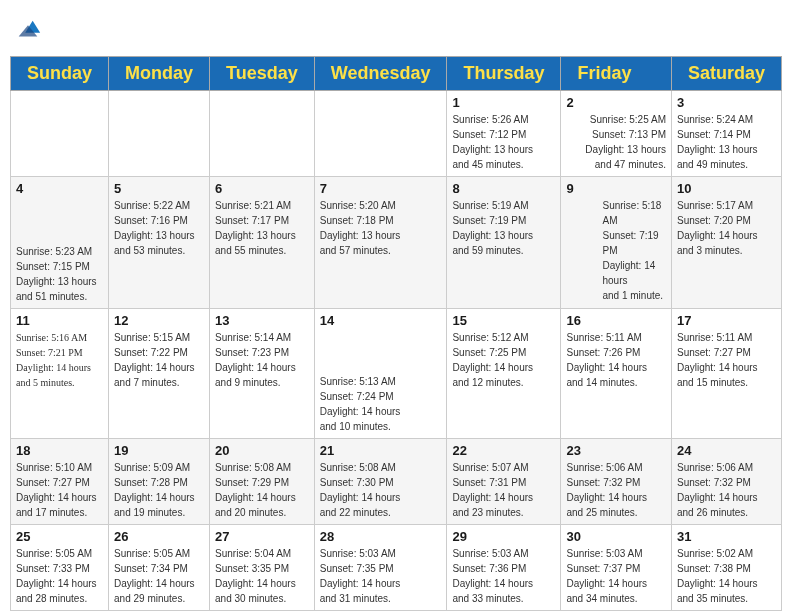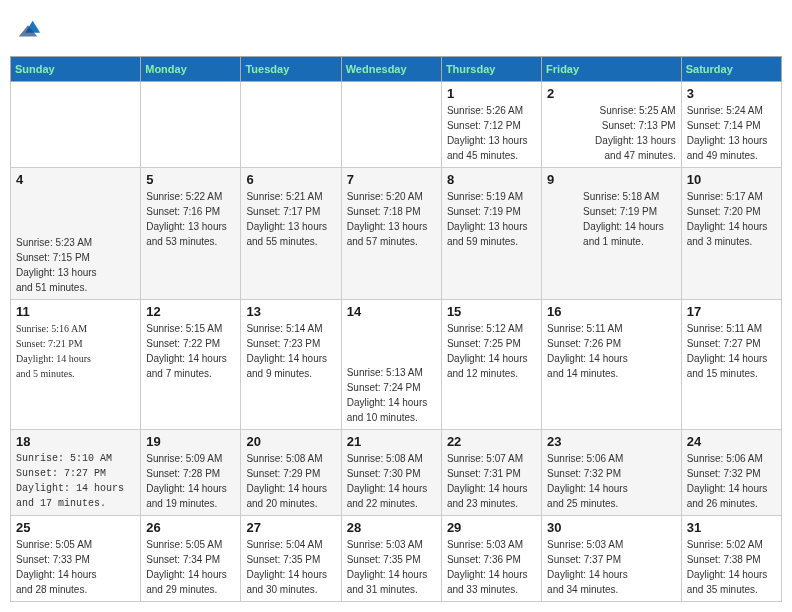--- a/index.html
+++ b/index.html
@@ -46,24 +46,24 @@
     .location-title {
       font-size: 15px;
       color: #333;
     }
     table {
       width: 100%;
       border-collapse: collapse;
     }
     thead tr th {
       background-color: #1a6bb5;
-      color: #86efac;
-      font-size: 11px;
+      color: #fde047;
+      font-size: 18px;
       font-weight: bold;
-      padding: 6px 4px;
+      padding: 6px 16px;
       text-align: left;
       border: 1px solid #aaa;
     }
     tbody tr td {
       vertical-align: top;
       border: 1px solid #ccc;
       padding: 4px 5px;
       font-size: 11px;
       color: #222;
       min-height: 80px;
@@ -248,21 +248,21 @@
           <span class="day-num">17</span>
           <div class="day-info" style="white-space: pre-line;">Sunrise: 5:11 AM
 Sunset: 7:27 PM
 Daylight: 14 hours
 and 15 minutes.</div>
         </td>
       </tr>
       <tr>
         <td>
           <span class="day-num">18</span>
-          <div class="day-info" style="white-space: pre-line; font-family: Liberation Mono, monospace;">Sunrise: 5:10 AM
+          <div class="day-info" style="white-space: pre-line;">Sunrise: 5:10 AM
 Sunset: 7:27 PM
 Daylight: 14 hours
 and 17 minutes.</div>
         </td>
         <td>
           <span class="day-num">19</span>
           <div class="day-info" style="white-space: pre-line;">Sunrise: 5:09 AM
 Sunset: 7:28 PM
 Daylight: 14 hours
 and 19 minutes.</div>
@@ -314,21 +314,21 @@
         <td>
           <span class="day-num">26</span>
           <div class="day-info" style="white-space: pre-line;">Sunrise: 5:05 AM
 Sunset: 7:34 PM
 Daylight: 14 hours
 and 29 minutes.</div>
         </td>
         <td>
           <span class="day-num">27</span>
           <div class="day-info" style="white-space: pre-line;">Sunrise: 5:04 AM
-Sunset: 7:35 PM
+Sunset: 3:35 PM
 Daylight: 14 hours
 and 30 minutes.</div>
         </td>
         <td>
           <span class="day-num">28</span>
           <div class="day-info" style="white-space: pre-line;">Sunrise: 5:03 AM
 Sunset: 7:35 PM
 Daylight: 14 hours
 and 31 minutes.</div>
         </td>

